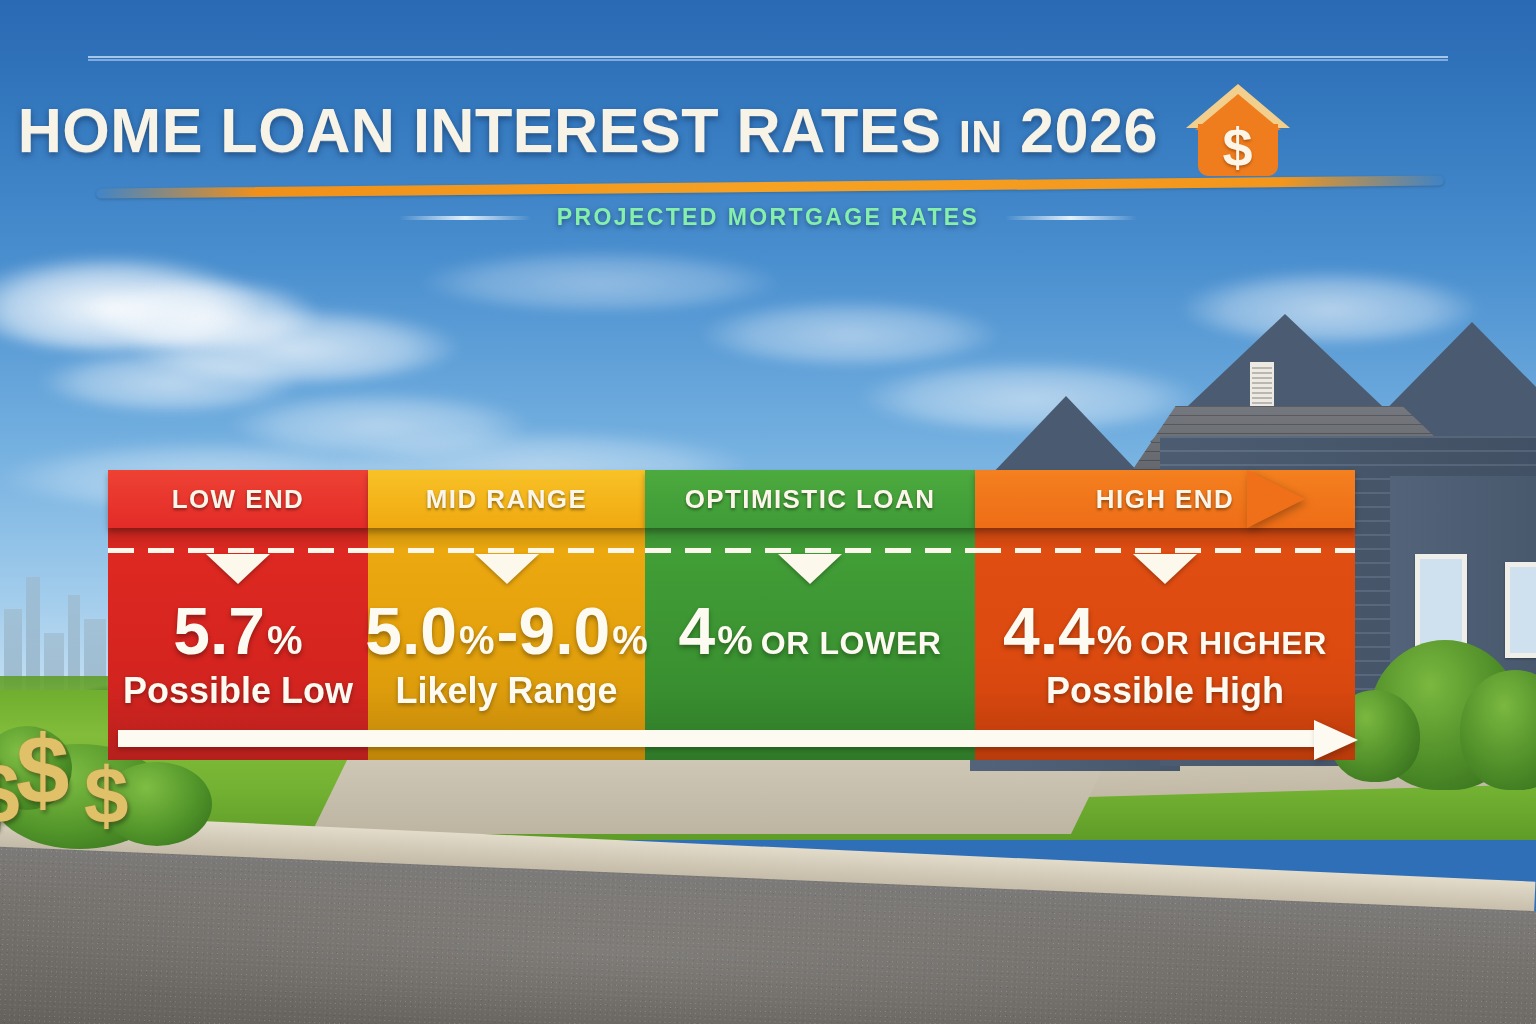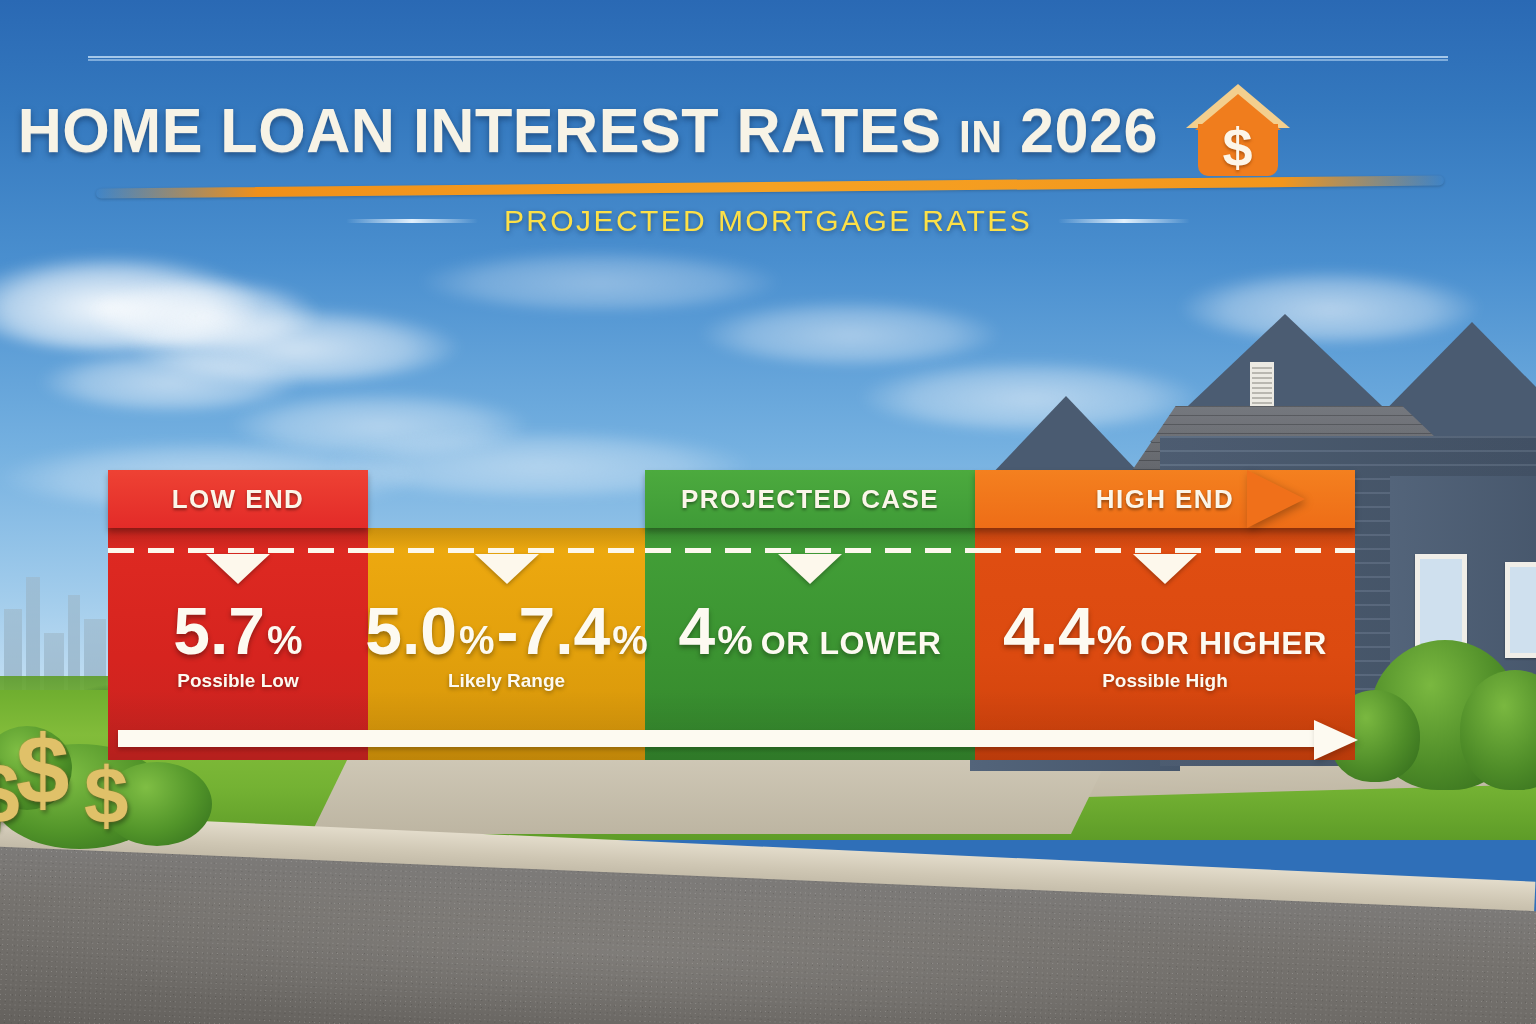--- a/index.html
+++ b/index.html
@@ -245,21 +245,21 @@
   .subtitle-row {
     position:absolute; left:0; top:204px; width:1536px;
     display:flex; align-items:center; justify-content:center; gap:26px;
   }
   .sub-line {
     width:132px; height:4px;
     background:linear-gradient(90deg, rgba(222,238,252,0), rgba(235,246,255,.95), rgba(222,238,252,0));
     border-radius:3px;
   }
   .subtitle {
-    font-size:30px; font-weight:normal; letter-spacing:2.4px; color:#fde047;
+    font-size:23px; font-weight:bold; letter-spacing:2.4px; color:#86efac;
     text-shadow:0 2px 5px rgba(10,40,80,.5);
     white-space:nowrap;
   }
 
   
   .chart {
     position:absolute; left:108px; top:470px; width:1445px; height:290px;
   }
   .panels { position:absolute; inset:0; display:flex; }
   .panel { position:relative; flex:0 0 auto; height:290px; }
@@ -312,21 +312,21 @@
     text-shadow:0 3px 5px rgba(0,0,0,.35);
   }
   .valsuffix {
     font-size:32px; font-weight:bold; color:#fdfaf1; line-height:1;
     letter-spacing:.6px; margin-left:6px;
     text-shadow:0 3px 5px rgba(0,0,0,.35);
   }
   .sublabel {
     position:absolute; left:0; top:200px; width:100%;
     text-align:center; z-index:4;
-    font-size:19px; font-weight:bold; color:#fdfaf1;
+    font-size:36px; font-weight:bold; color:#fdfaf1;
     text-shadow:0 2px 4px rgba(0,0,0,.35);
     white-space:nowrap;
   }
 
   
   .hdr-tip {
     position:absolute; left:1247px; top:470px;
     width:0; height:0; z-index:5;
     border-top:29px solid transparent; border-bottom:29px solid transparent;
     border-left:58px solid #f0701a;
@@ -459,35 +459,38 @@
       <div class="caret"></div>
       <div class="valrow">
         <span class="valnum">5.7</span>
         <span class="valpct">%</span>
       </div>
       <div class="sublabel">Possible Low</div>
     </div>
 
     <div class="panel" style="width:277px;">
       <div class="body" style="background:linear-gradient(180deg,#EFAA10 0%,#E2A00C 55%,#D4940A 100%);"></div>
+      <div class="hdr" style="background:linear-gradient(180deg,#F8C227,#F0A910);">
+        <span>MID RANGE</span>
+      </div>
       <div class="dashed"></div>
       <div class="caret"></div>
       <div class="valrow">
         <span class="valnum">5.0</span>
         <span class="valpct">%</span>
-        <span class="valnum">-7.4</span>
+        <span class="valnum">-9.0</span>
         <span class="valpct">%</span>
       </div>
       <div class="sublabel">Likely Range</div>
     </div>
 
     <div class="panel" style="width:330px;">
       <div class="body" style="background:linear-gradient(180deg,#43A038 0%,#3B9331 55%,#34862C 100%);"></div>
       <div class="hdr" style="background:linear-gradient(180deg,#4CAA3E,#3F9B37);">
-        <span>PROJECTED CASE</span>
+        <span>OPTIMISTIC LOAN</span>
       </div>
       <div class="dashed"></div>
       <div class="caret"></div>
       <div class="valrow">
         <span class="valnum">4</span>
         <span class="valpct">%</span>
         <span class="valsuffix">OR LOWER</span>
       </div>
     </div>
 

